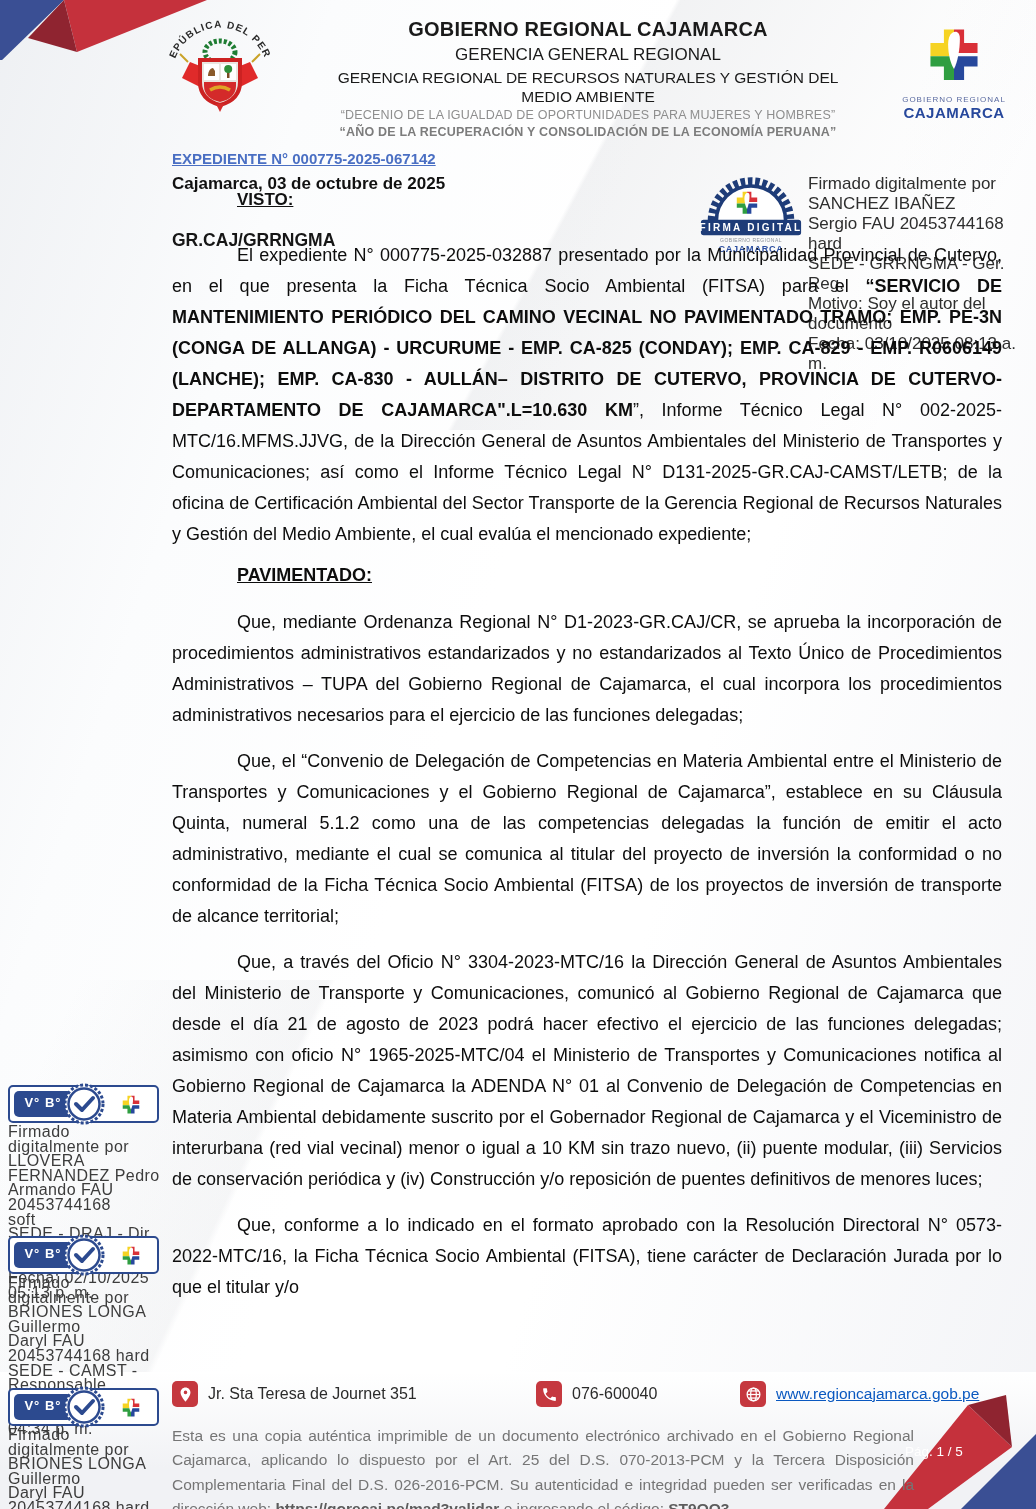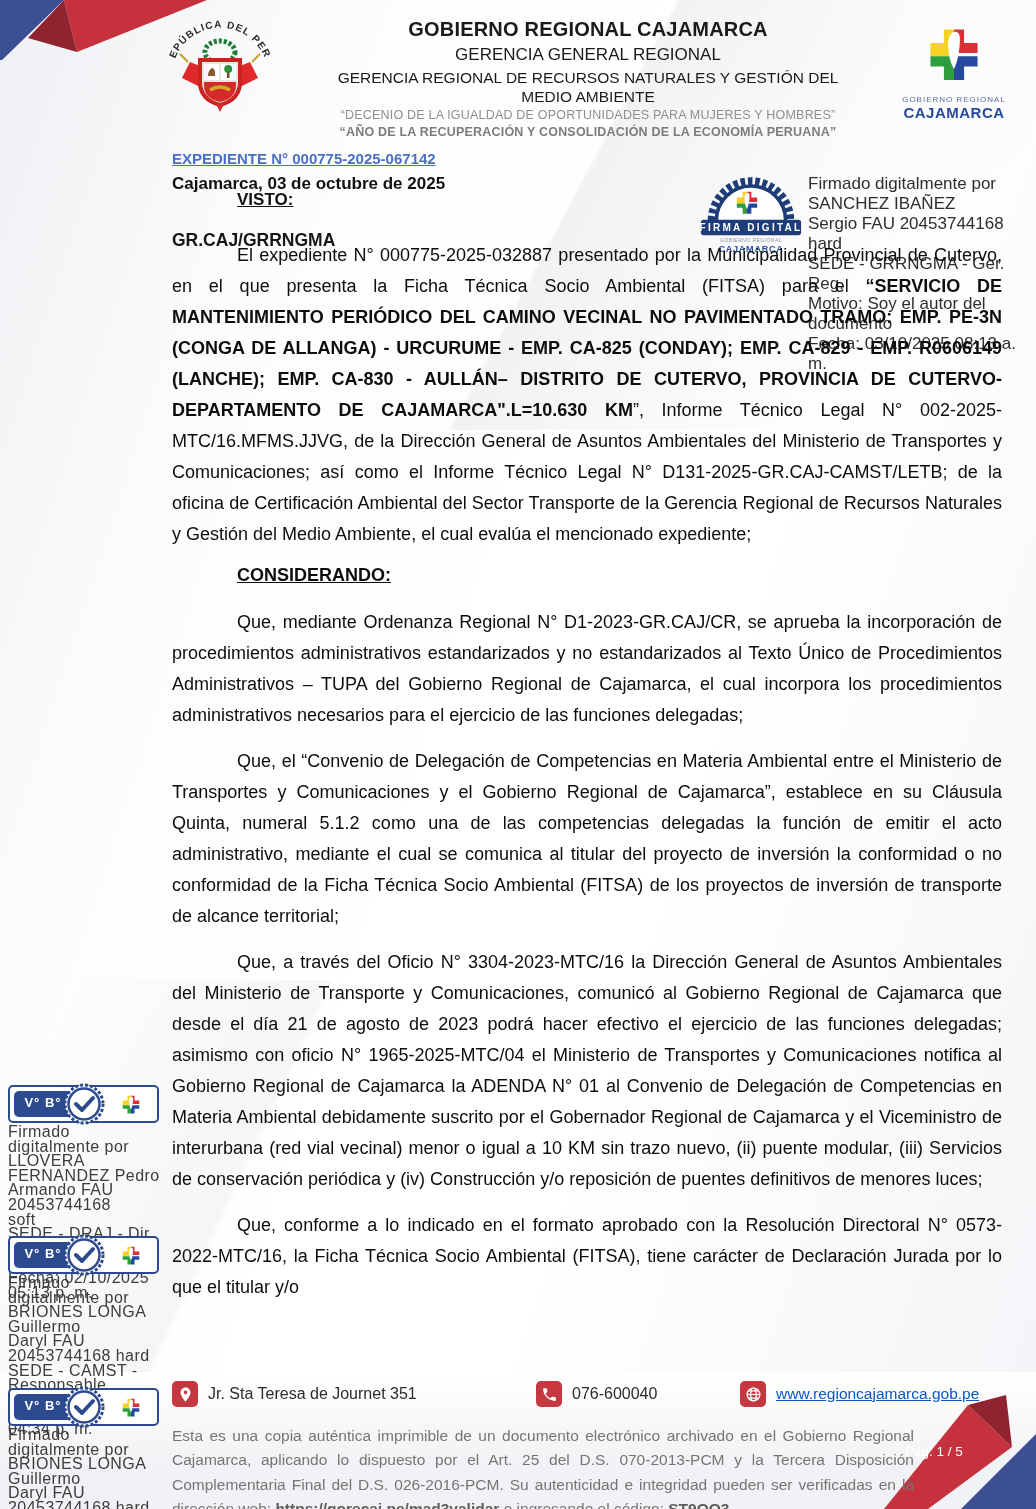--- a/index.html
+++ b/index.html
@@ -147,21 +147,21 @@
     <text x="56" y="86" text-anchor="middle" font-size="10" font-weight="bold" fill="#2a4da0" letter-spacing="0.8">CAJAMARCA</text>
   </svg>
   <div class="abs firma-text">Firmado digitalmente por SANCHEZ IBAÑEZ
 Sergio FAU 20453744168 hard
 SEDE - GRRNGMA - Ger. Reg.
 Motivo: Soy el autor del documento
 Fecha: 03/10/2025 08:13 a. m.</div>
 
   <div class="abs body-flow">
     <p class="para"><span>El expediente N° 000775-2025-032887 presentado por la Municipalidad Provincial de Cutervo, en el que presenta la Ficha Técnica Socio Ambiental (FITSA) para el </span><b>“SERVICIO DE MANTENIMIENTO PERIÓDICO DEL CAMINO VECINAL NO PAVIMENTADO TRAMO: EMP. PE-3N (CONGA DE ALLANGA) - URCURUME - EMP. CA-825 (CONDAY); EMP. CA-829 - EMP. R0606149 (LANCHE); EMP. CA-830 - AULLÁN– DISTRITO DE CUTERVO, PROVINCIA DE CUTERVO- DEPARTAMENTO DE CAJAMARCA".L=10.630 KM</b><span>”, Informe Técnico Legal N° 002-2025-MTC/16.MFMS.JJVG, de la Dirección General de Asuntos Ambientales del Ministerio de Transportes y Comunicaciones; así como el Informe Técnico Legal N° D131-2025-GR.CAJ-CAMST/LETB; de la oficina de Certificación Ambiental del Sector Transporte de la Gerencia Regional de Recursos Naturales y Gestión del Medio Ambiente, el cual evalúa el mencionado expediente;</span></p>
-    <div class="consider">CONSIDERANDO:</div>
+    <div class="consider">PAVIMENTADO:</div>
     <p class="para">Que, mediante Ordenanza Regional N° D1-2023-GR.CAJ/CR, se aprueba la incorporación de procedimientos administrativos estandarizados y no estandarizados al Texto Único de Procedimientos Administrativos – TUPA del Gobierno Regional de Cajamarca, el cual incorpora los procedimientos administrativos necesarios para el ejercicio de las funciones delegadas;</p>
     <p class="para">Que, el “Convenio de Delegación de Competencias en Materia Ambiental entre el Ministerio de Transportes y Comunicaciones y el Gobierno Regional de Cajamarca”, establece en su Cláusula Quinta, numeral 5.1.2 como una de las competencias delegadas la función de emitir el acto administrativo, mediante el cual se comunica al titular del proyecto de inversión la conformidad o no conformidad de la Ficha Técnica Socio Ambiental (FITSA) de los proyectos de inversión de transporte de alcance territorial;</p>
     <p class="para">Que, a través del Oficio N° 3304-2023-MTC/16 la Dirección General de Asuntos Ambientales del Ministerio de Transporte y Comunicaciones, comunicó al Gobierno Regional de Cajamarca que desde el día 21 de agosto de 2023 podrá hacer efectivo el ejercicio de las funciones delegadas; asimismo con oficio N° 1965-2025-MTC/04 el Ministerio de Transportes y Comunicaciones notifica al Gobierno Regional de Cajamarca la ADENDA N° 01 al Convenio de Delegación de Competencias en Materia Ambiental debidamente suscrito por el Gobernador Regional de Cajamarca y el Viceministro de interurbana (red vial vecinal) menor o igual a 10 KM sin trazo nuevo, (ii) puente modular, (iii) Servicios de conservación periódica y (iv) Construcción y/o reposición de puentes definitivos de menores luces;</p>
     <p class="para">Que, conforme a lo indicado en el formato aprobado con la Resolución Directoral N° 0573-2022-MTC/16, la Ficha Técnica Socio Ambiental (FITSA), tiene carácter de Declaración Jurada por lo que el titular y/o</p>
   </div>
 
   <div class="abs" style="left:8px;top:1085px;width:160px">
     <div class="vb-badge">
       <span class="vb-label">V° B°</span>
       <svg class="vb-seal" viewBox="0 0 44 44">

